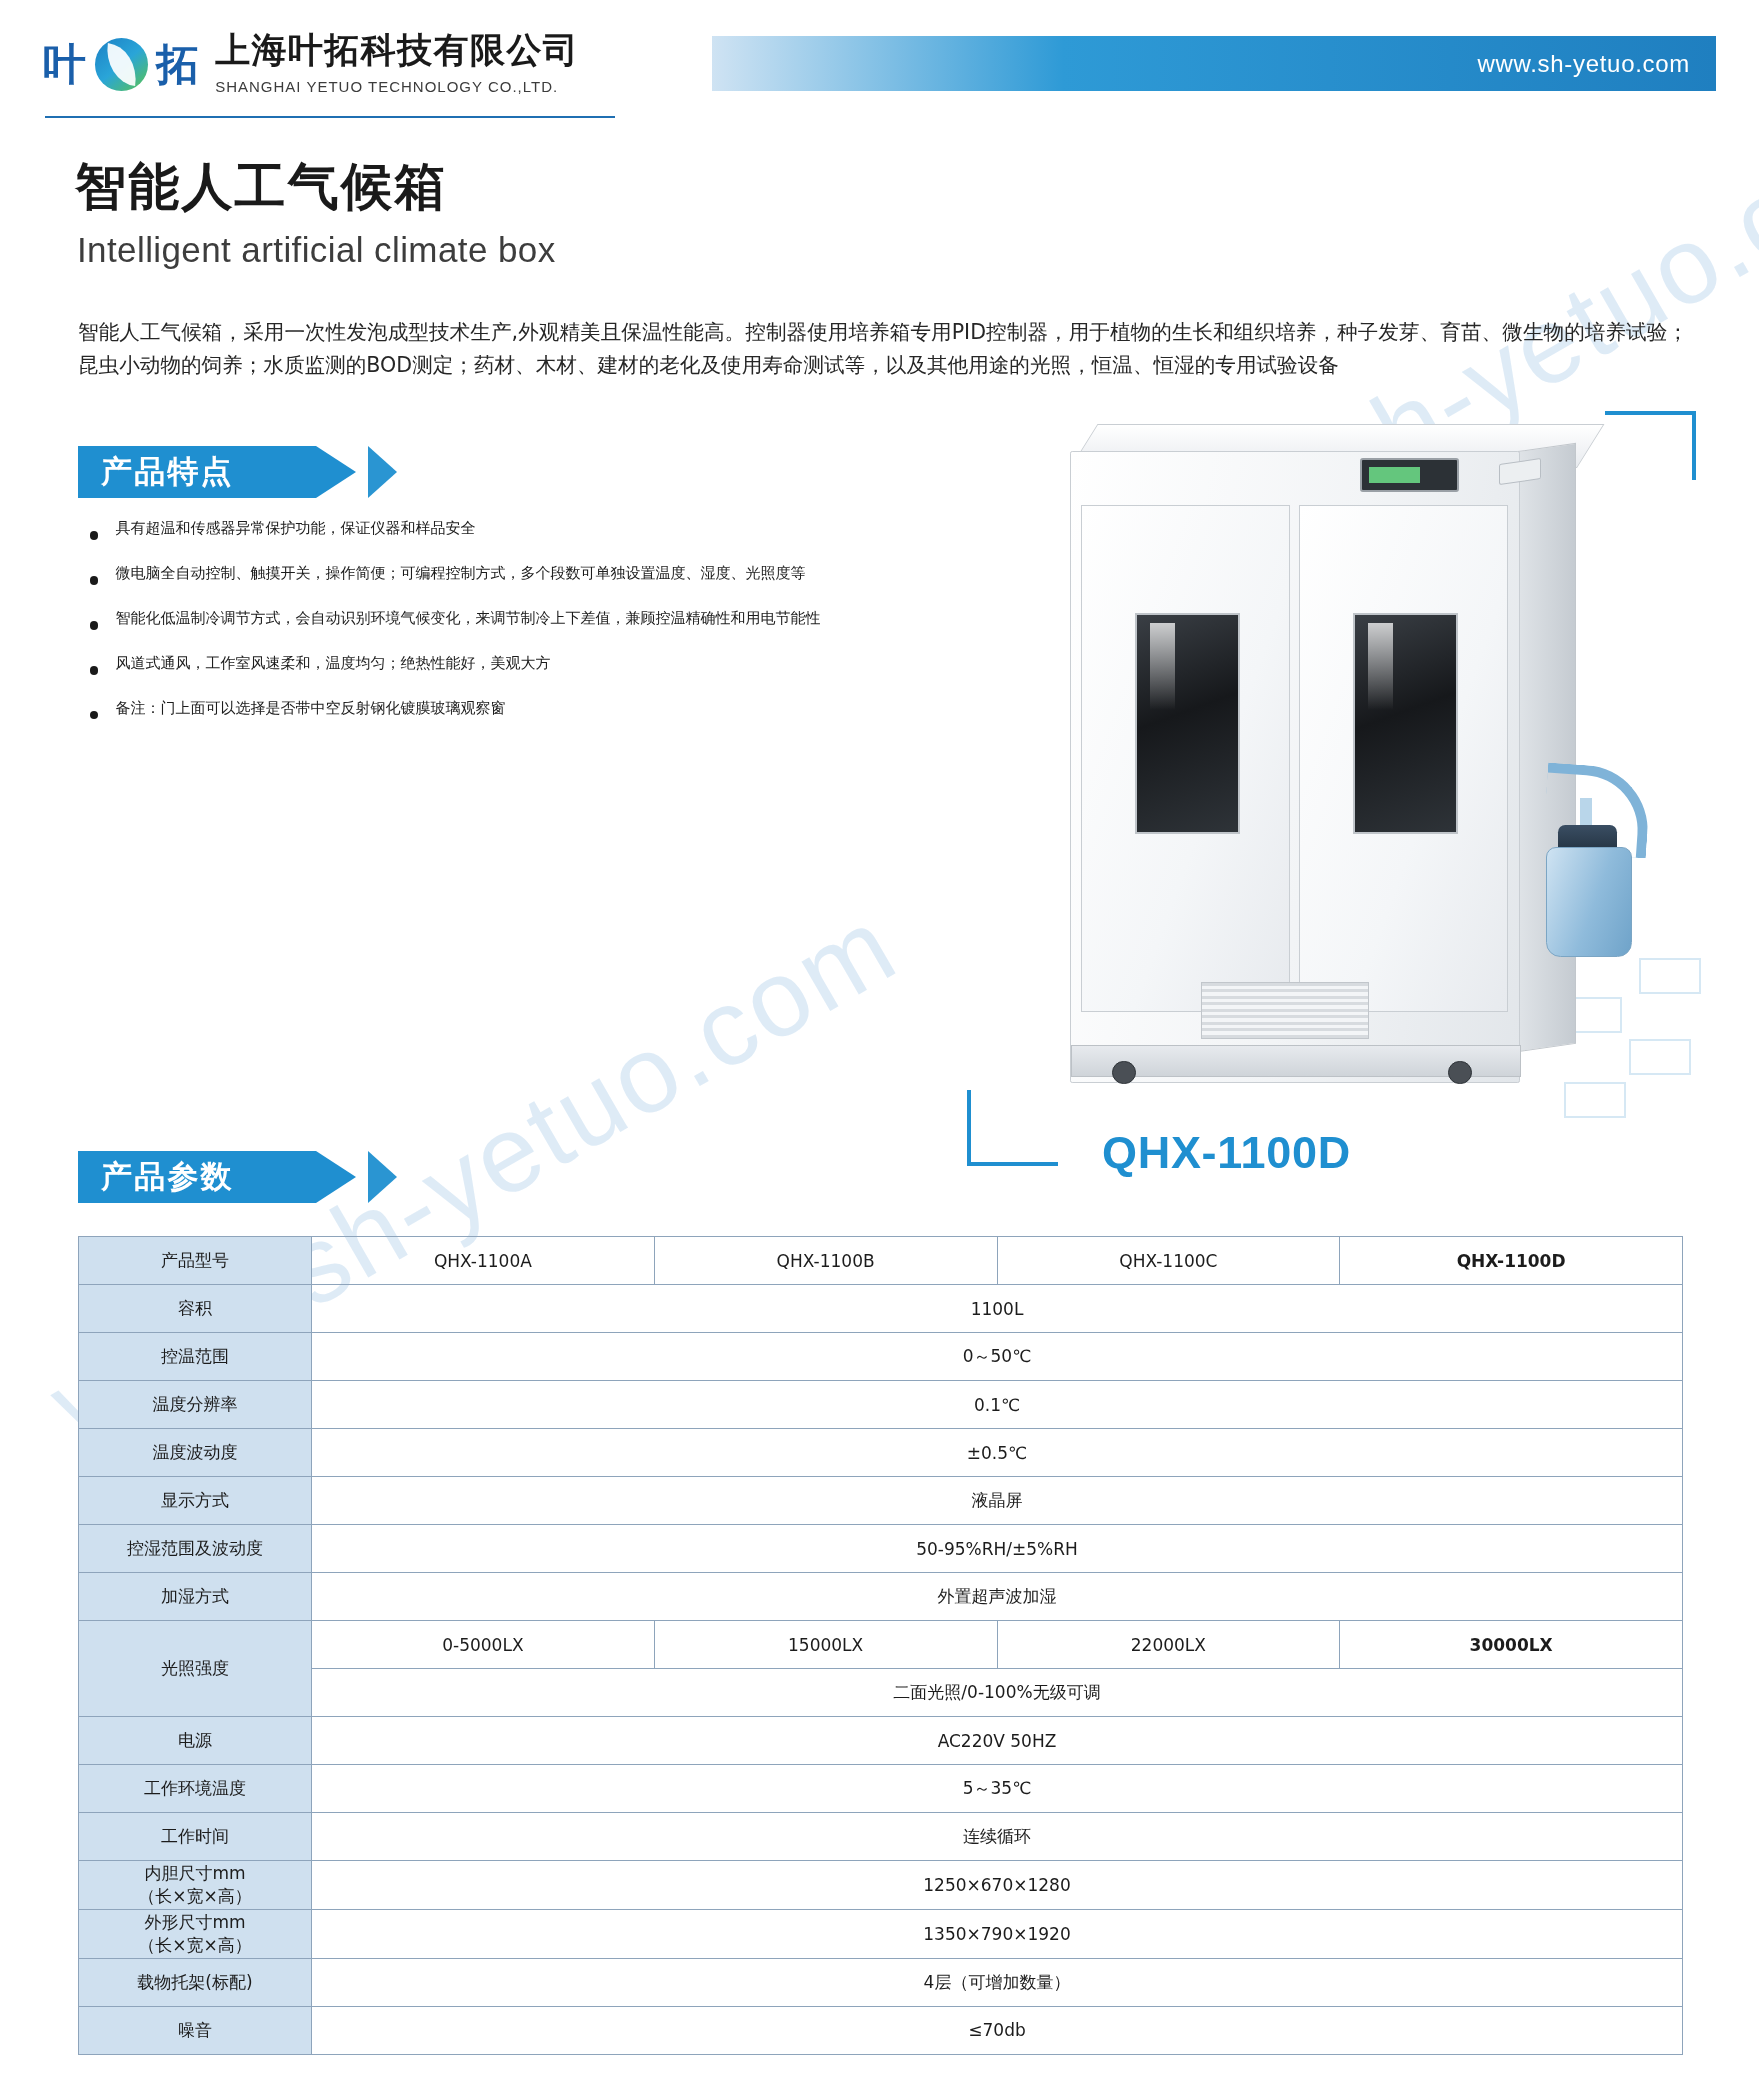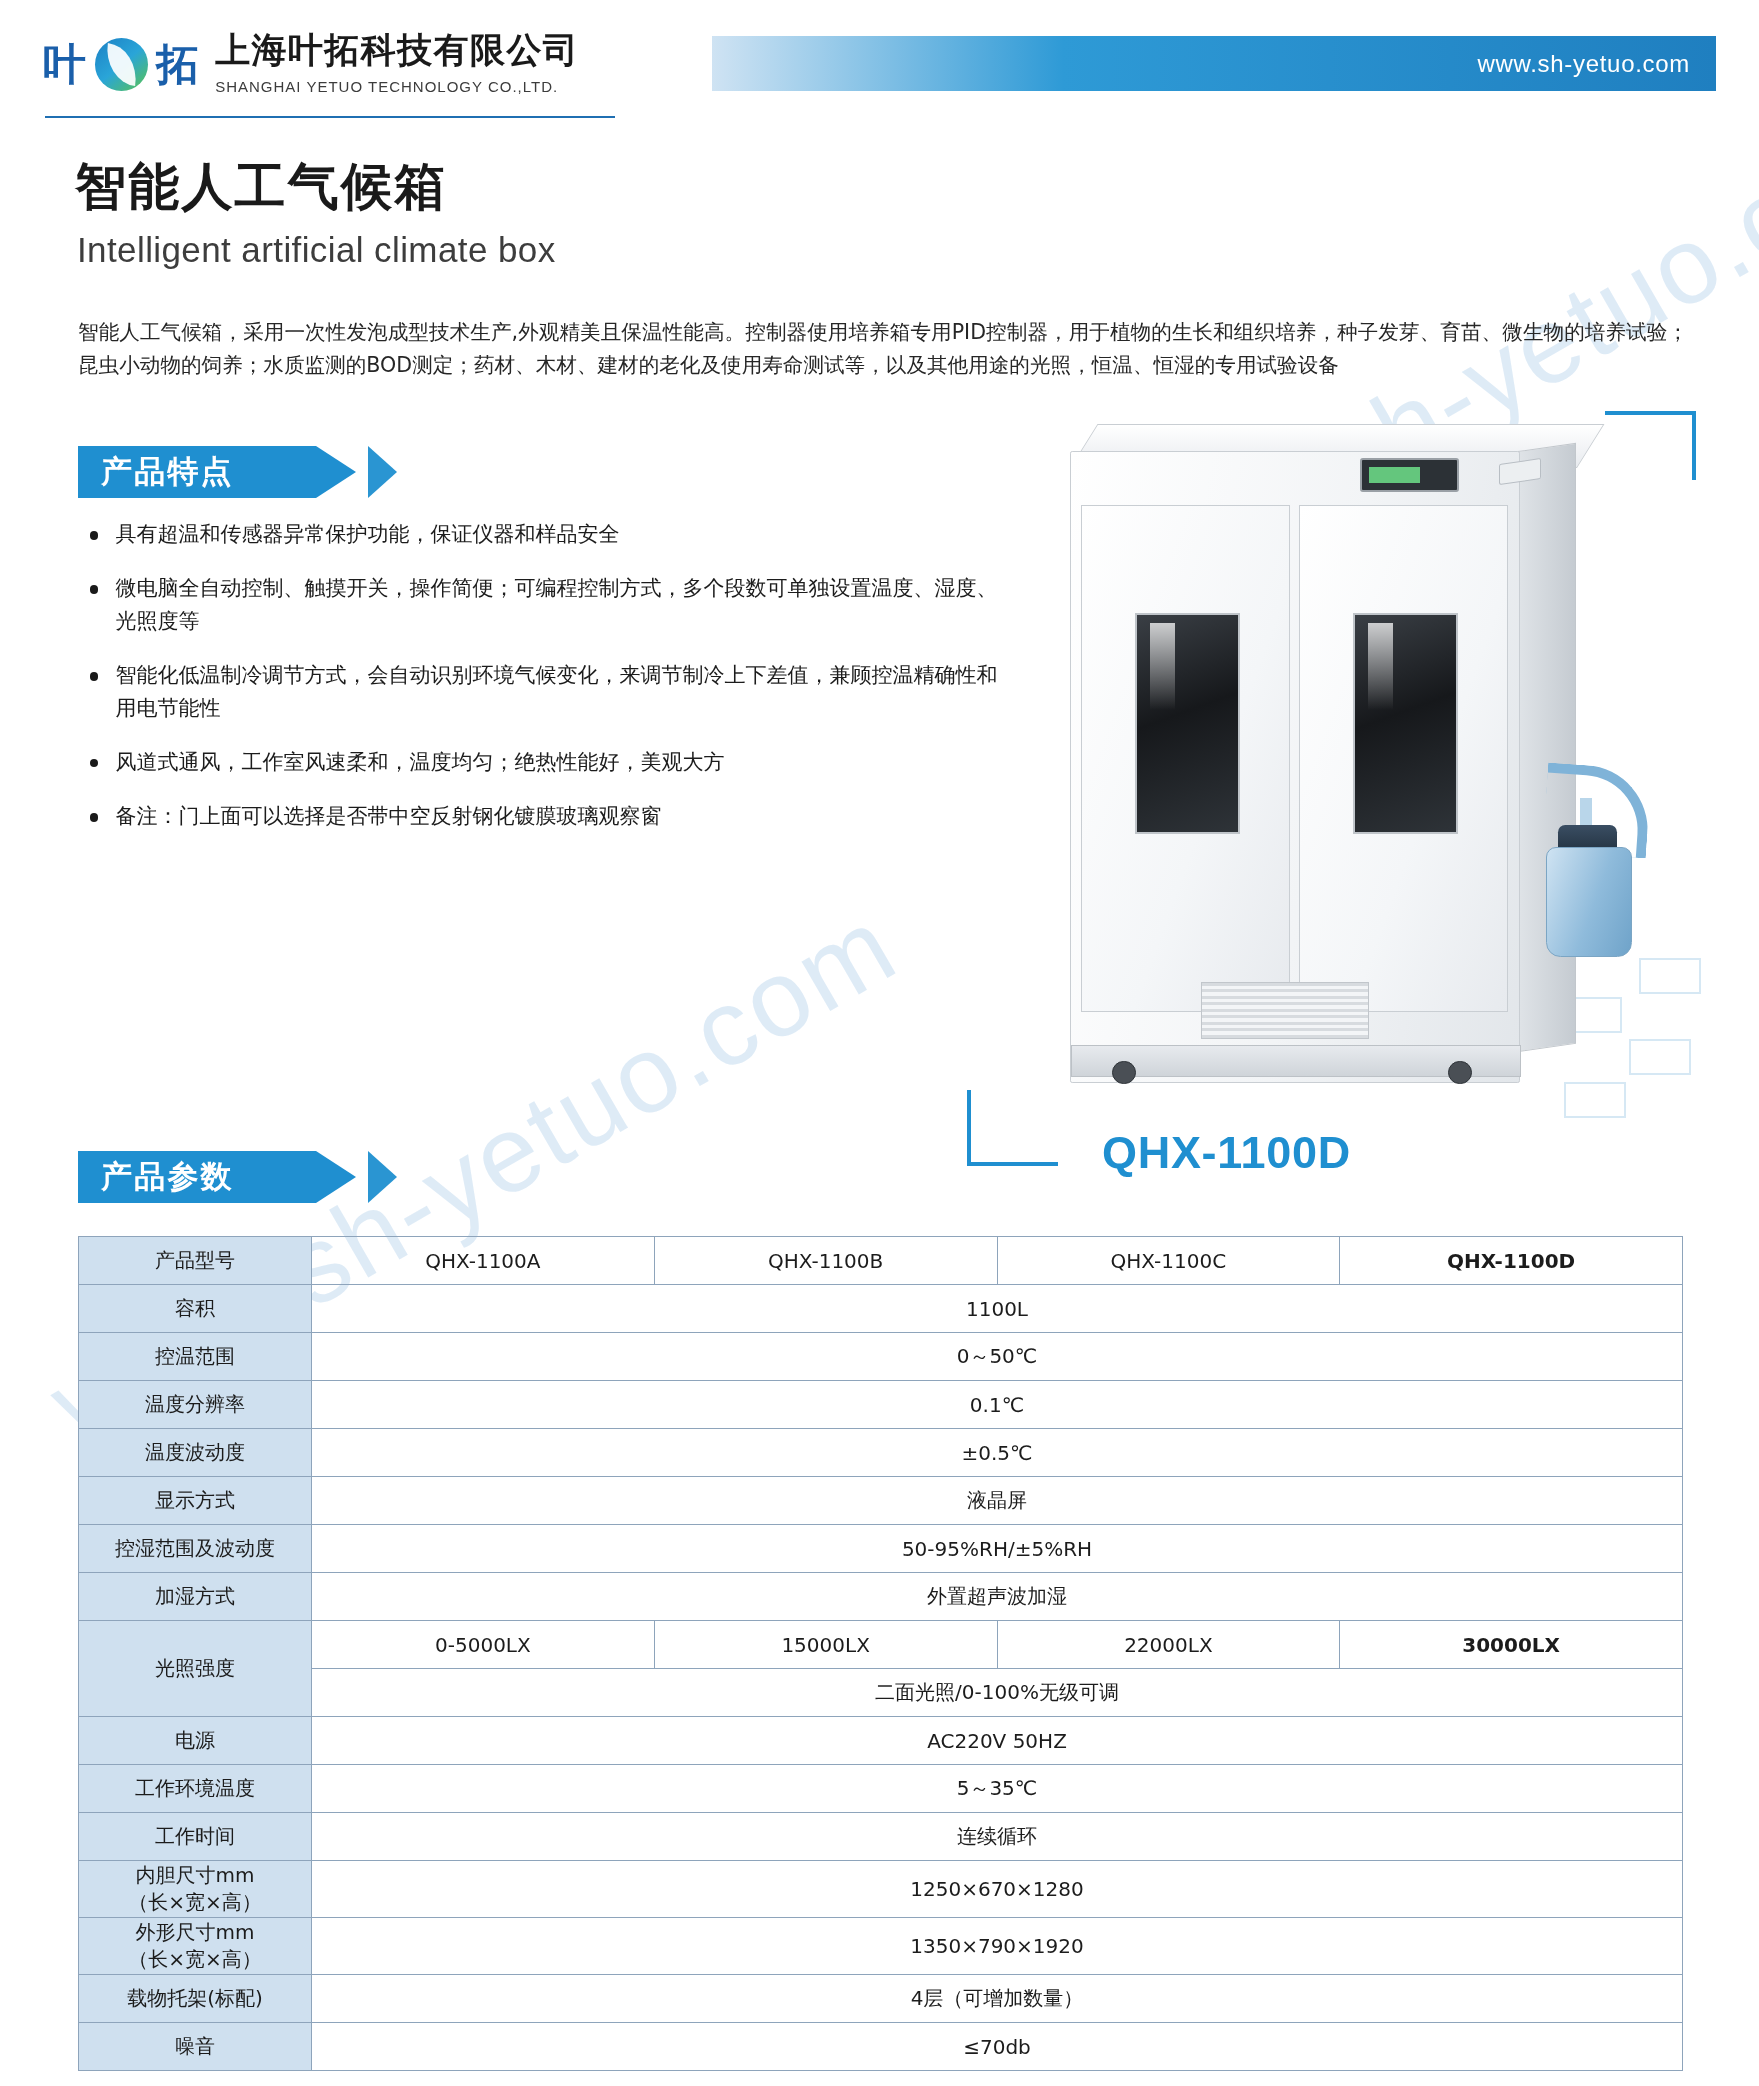--- a/index.html
+++ b/index.html
@@ -161,22 +161,22 @@
     position: absolute; left: 78px; top: 518px; width: 932px; z-index: 10;
   }
   .feature {
     display: flex; align-items: flex-start; margin-bottom: 21.7px;
   }
   .bullet {
     width: 8.7px; height: 8.7px; border-radius: 50%; background: #1a1a1a;
     margin: 13px 17.3px 0 11.6px; flex: none;
   }
   .feature-text {
-    font-size: 21px; line-height: 1.55; color: #1c1c1c;
-    font-family: Liberation Sans, sans-serif;
+    font-size: 15px; line-height: 1.55; color: #1c1c1c;
+    font-family: Liberation Mono, monospace;
   }
 
   
   .product-area {
     position: absolute; left: 960px; top: 404px; width: 765px; height: 794px; z-index: 8;
   }
   .corner-tr {
     position: absolute; right: 29px; top: 7.2px; width: 87px; height: 65px;
     border-top: 4.3px solid #1f8fd0; border-right: 4.3px solid #1f8fd0;
   }
@@ -293,21 +293,21 @@
   .params {
     position: absolute; left: 78px; top: 1236px; width: 1605px; z-index: 10;
   }
   table.spec {
     border-collapse: collapse; width: 1605px; table-layout: fixed;
     font-family: "DejaVu Sans", sans-serif;
   }
   table.spec td {
     border: 0.7px solid #8ea4bb;
     height: 45px;
-    font-size: 20px;
+    font-size: 17px;
     text-align: center;
     vertical-align: middle;
     color: #1c1c1c;
   }
   td.lbl {
     background: #cfe0ef;
     width: 230px;
     font-size: 20px;
     color: #16324d;
   }

